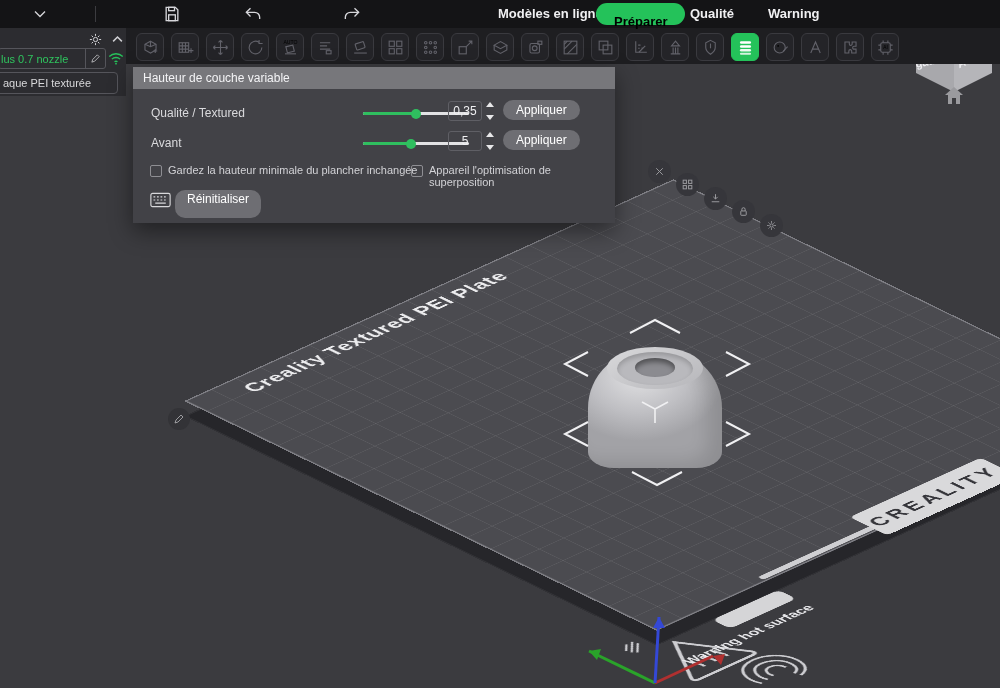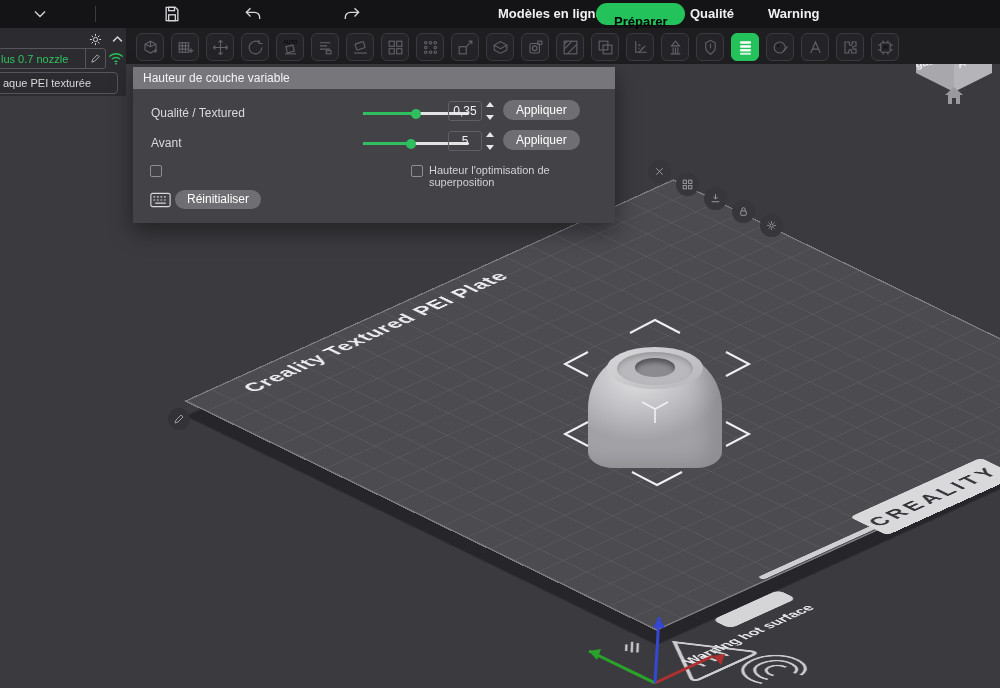--- a/index.html
+++ b/index.html
@@ -53,21 +53,21 @@
   .spinner .up { border-bottom:5px solid #e8e8ea; }
   .spinner .dn { border-top:5px solid #e8e8ea; }
   .pill-btn { position:absolute; left:228px; top:1px; height:20px; line-height:20px; padding:0 13px; background:#6e6e73;
               color:#fff; font-size:12px; border-radius:11px; }
   .cb-row { position:relative; height:24px; margin-top:2px; }
   .checkbox { position:absolute; top:4px; width:12px; height:12px; border:1px solid #8e8e93; border-radius:2px; background:transparent; }
   .cb-label { position:absolute; top:3px; font-size:11px; color:#d2d2d6; }
   .reset-row { position:relative; height:24px; margin-top:4px; }
   .kbd-ic { position:absolute; left:17px; top:3px; width:21px; height:16px; }
   .kbd-ic svg { width:21px; height:16px; stroke:#d8d8db; fill:none; stroke-width:1.3; }
-  .reset-btn { position:absolute; left:42px; top:1px; height:19px; line-height:19px; padding:0 12px; background:#6e6e73;
+  .reset-btn { position:absolute; left:42px; top:1px; height:28px; line-height:19px; padding:0 12px; background:#6e6e73;
                color:#fff; font-size:12px; border-radius:10px; }
 
   
   .viewport { position:absolute; left:0; top:64px; width:1000px; height:624px; background:#3b3b3f; overflow:hidden; z-index:1; }
   .plate3d, .plate-side {
     position:absolute; left:325px; top:1px; width:680px; height:680px;
     transform:rotateX(62deg) rotateZ(-44deg);
   }
   .plate-side { top:16px; background:#26262a; border:2px solid #313135; }
   .plate3d {
@@ -458,22 +458,23 @@
         </div>
         <div class="valbox" style="left:315px">5</div>
         <div class="spinner" style="left:353px">
             <i class="up"></i>
             <i class="dn"></i>
           </div>
         <div class="pill-btn" style="left:370px">Appliquer</div>
       </div>
       <div class="cb-row">
         <span class="checkbox" style="left:17px"></span>
+        <span class="cb-label" style="left:35px">Gardez la hauteur minimale du plancher inchangée</span>
         <span class="checkbox" style="left:278px"></span>
-        <span class="cb-label" style="left:296px">Hauteur l'optimisation de superposition</span>
+        <span class="cb-label" style="left:296px">Appareil l'optimisation de superposition</span>
       </div>
       <div class="reset-row">
         <span class="kbd-ic">
           <svg viewBox="0 0 24 17">
               <rect x="1" y="1" width="22" height="15" rx="2"></rect>
               <path d="M4 5h2M8 5h2M12 5h2M16 5h2M4 8.5h2M8 8.5h2M12 8.5h2M16 8.5h2M6 12h12"></path>
             </svg></span>
         <span class="reset-btn">Réinitialiser</span>
       </div>
     </div>

